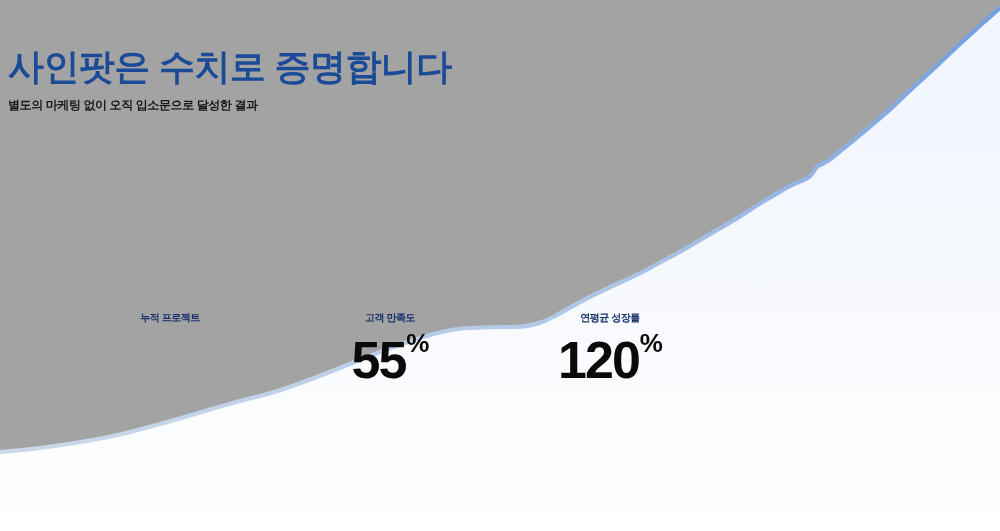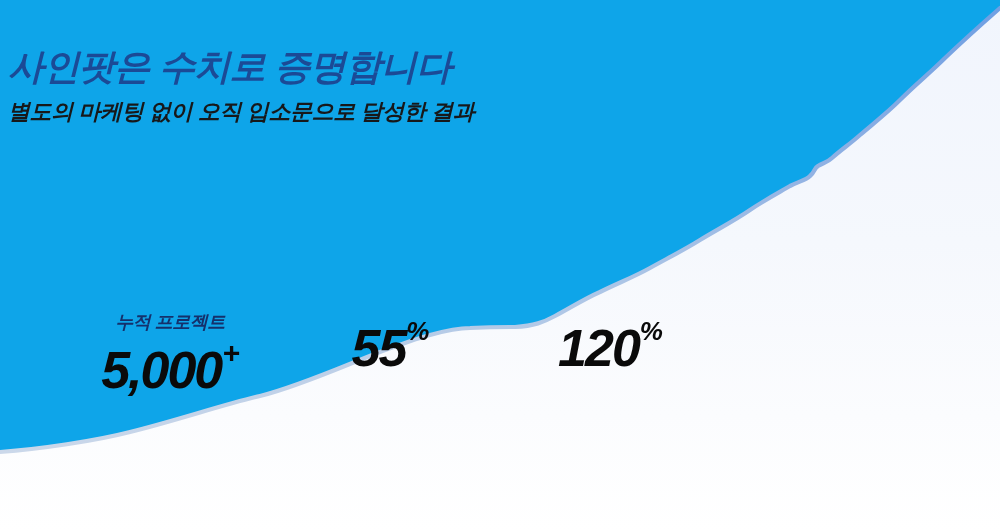--- a/index.html
+++ b/index.html
@@ -11,22 +11,21 @@
   body {
     font-family: "Liberation Sans", "DejaVu Sans", sans-serif;
     -webkit-font-smoothing: antialiased;
   }
 
   #stage {
     position: relative;
     width: 1000px;
     height: 531px;
     overflow: hidden;
-    background: #0ea5e9;
-    font-style: italic;
+    background: #a3a3a3;
   }
 
   
   #growth-curve {
     position: absolute;
     left: 0;
     top: 0;
     width: 1000px;
     height: 531px;
     display: block;
@@ -44,21 +43,21 @@
     margin: 0;
     font-size: 36px;
     line-height: 1.18;
     font-weight: bold;
     letter-spacing: -0.6px;
     color: #1b4a96;
     white-space: nowrap;
   }
   #page-subtitle {
     margin: 10px 0 0 0;
-    font-size: 22px;
+    font-size: 12px;
     line-height: 1.3;
     font-weight: bold;
     letter-spacing: -0.4px;
     color: #17181a;
     white-space: nowrap;
   }
 
   
   #stats-row {
     position: absolute;
@@ -68,21 +67,21 @@
     display: flex;
     align-items: flex-start;
   }
   .stat-item {
     flex: 1 1 0;
     text-align: center;
     position: relative;
   }
   .stat-label {
     display: block;
-    font-size: 18px;
+    font-size: 10px;
     font-weight: bold;
     letter-spacing: -0.5px;
     color: #15306b;
     line-height: 1.2;
     white-space: nowrap;
   }
   .stat-value {
     display: block;
     margin-top: 10px;
     font-size: 52px;
@@ -179,32 +178,31 @@
 
   <div id="heading-block">
     <h1 id="page-title">사인팟은 수치로 증명합니다</h1>
     <p id="page-subtitle">별도의 마케팅 없이 오직 입소문으로 달성한 결과</p>
   </div>
 
   <div id="stats-row">
 
     <div class="stat-item">
       <span class="stat-label">누적 프로젝트</span>
-      <span class="stat-value">
-        <span class="stat-number">5,000</span><span class="stat-suffix plus">+</span>
-      </span>
-    </div>
-
-    <div class="stat-item">
+    </div>
+
+    <div class="stat-item">
+      <span class="stat-label">고객 만족도</span>
       <span class="stat-value">
         <span class="stat-number">55</span><span class="stat-suffix percent">%</span>
       </span>
     </div>
 
     <div class="stat-item">
+      <span class="stat-label">연평균 성장률</span>
       <span class="stat-value">
         <span class="stat-number">120</span><span class="stat-suffix percent">%</span>
       </span>
     </div>
 
     <div class="stat-item">
     </div>
 
   </div>
 

